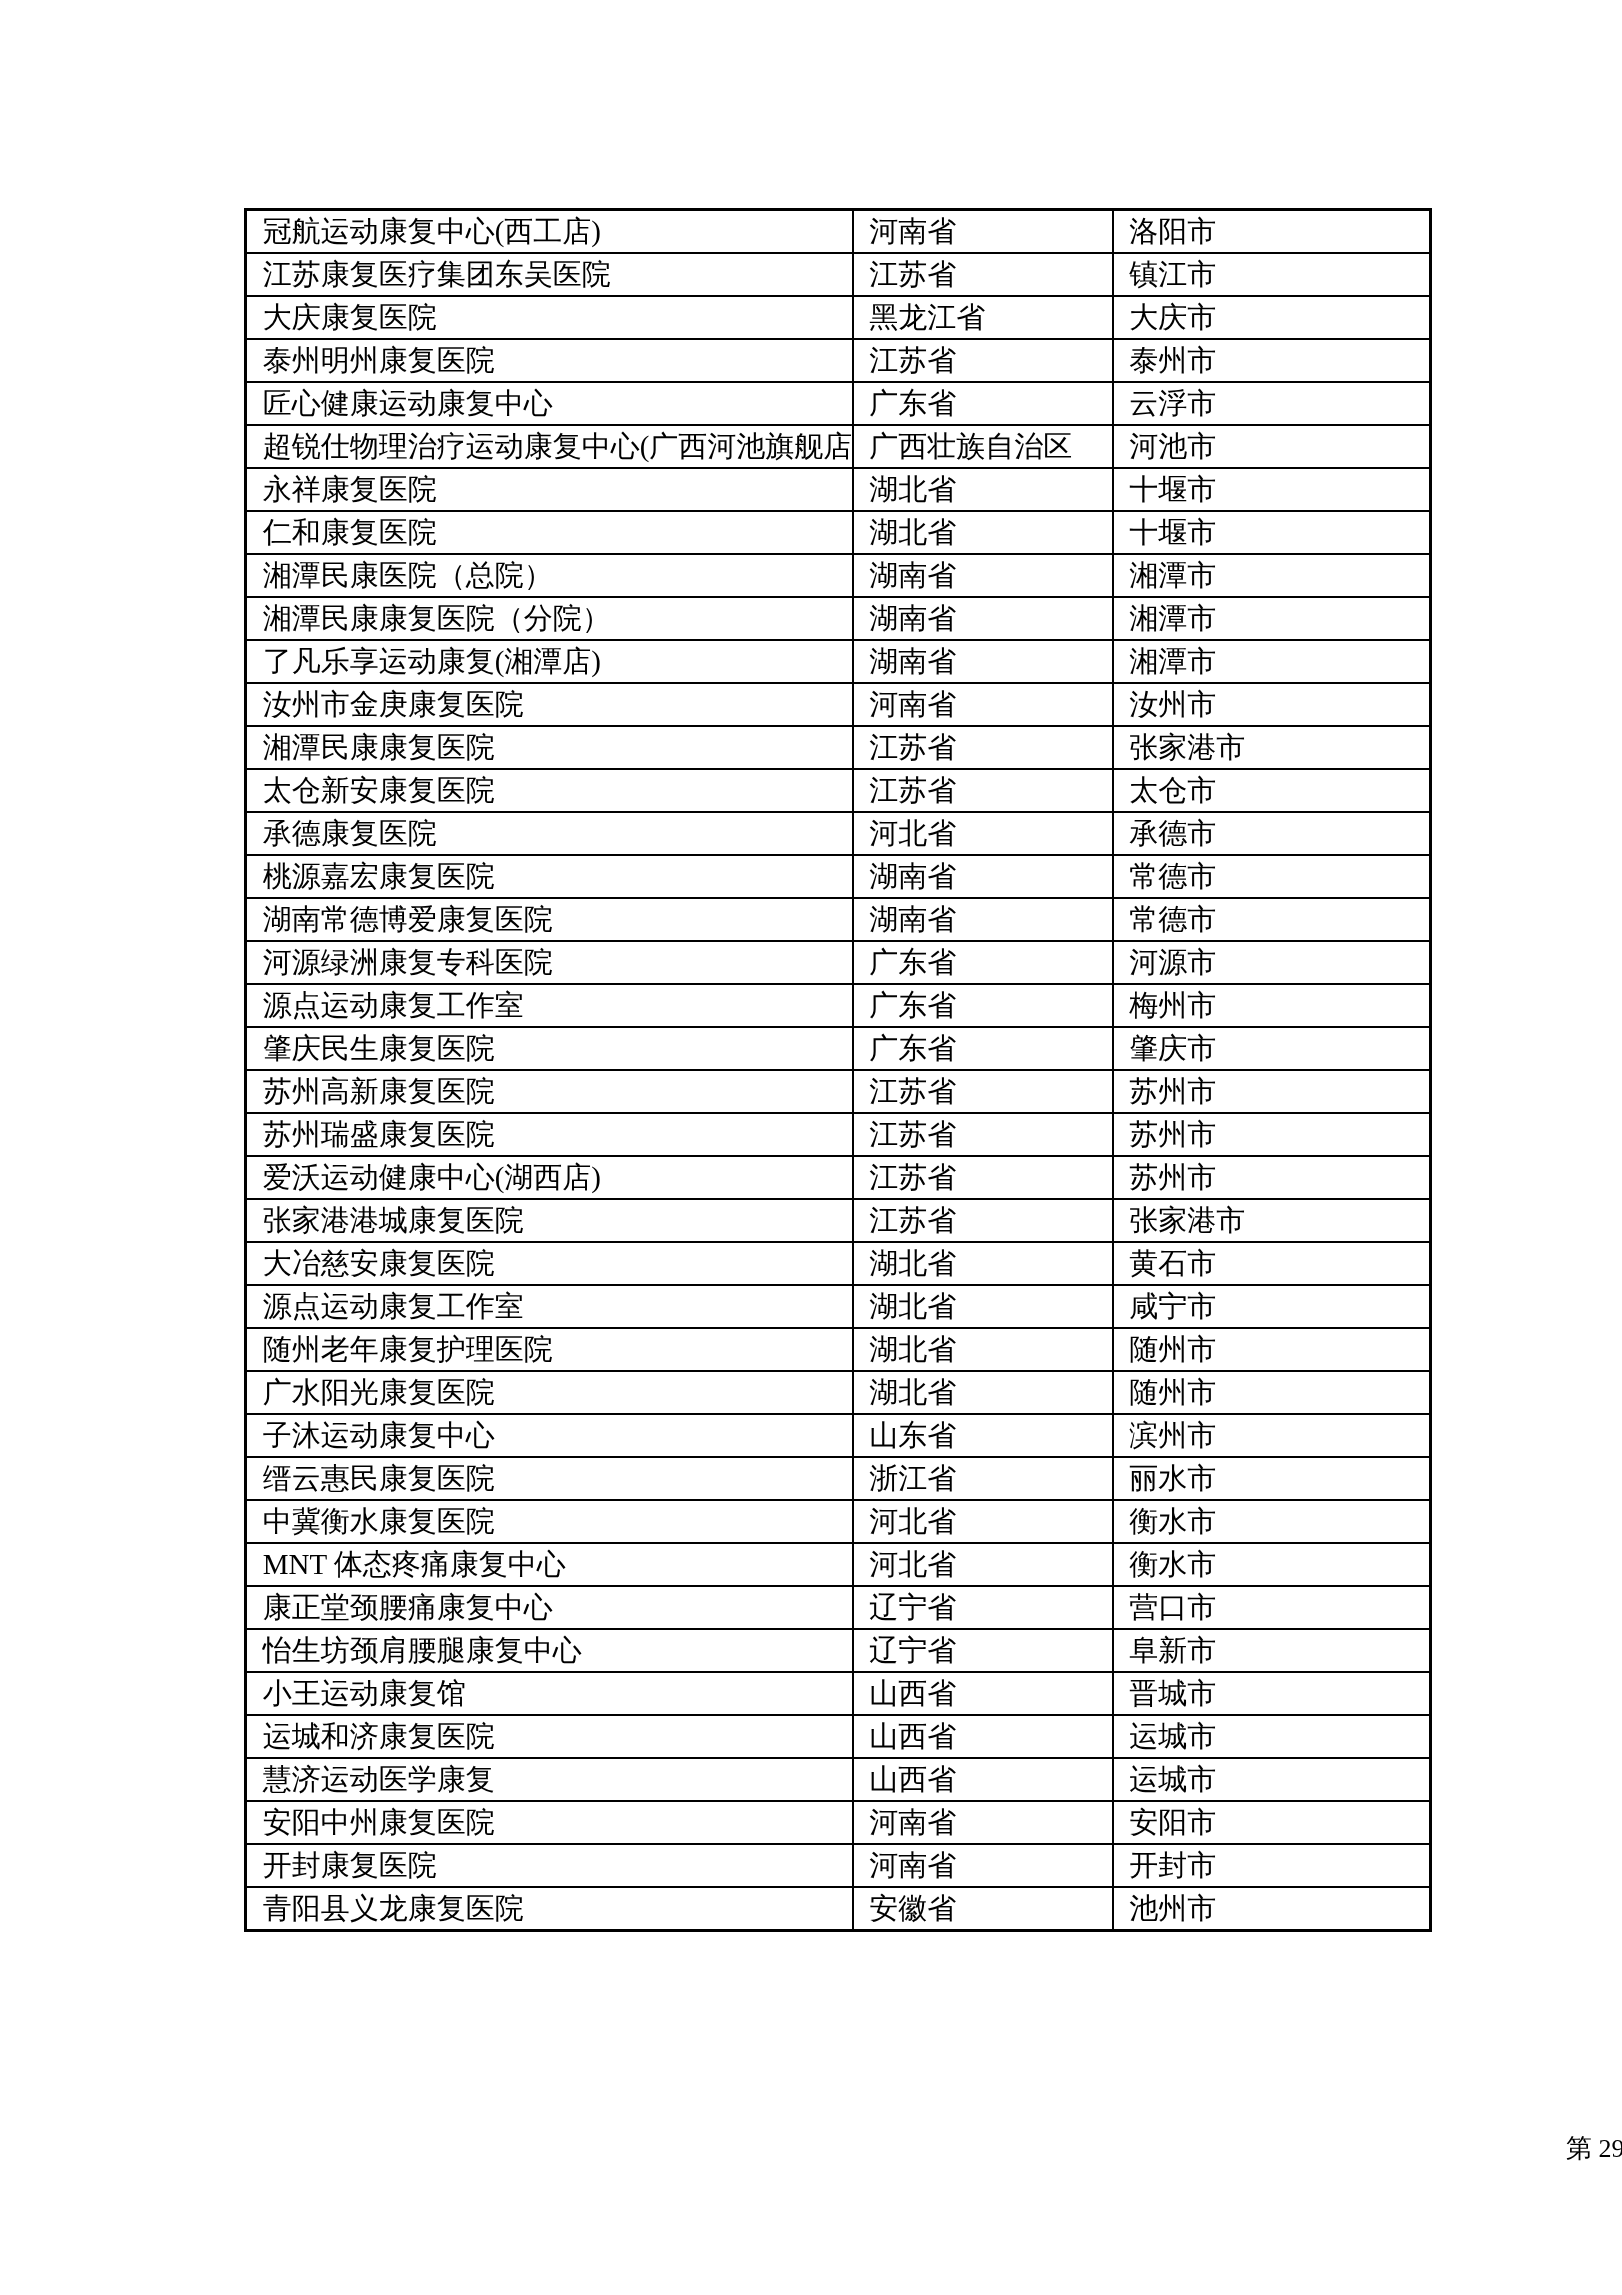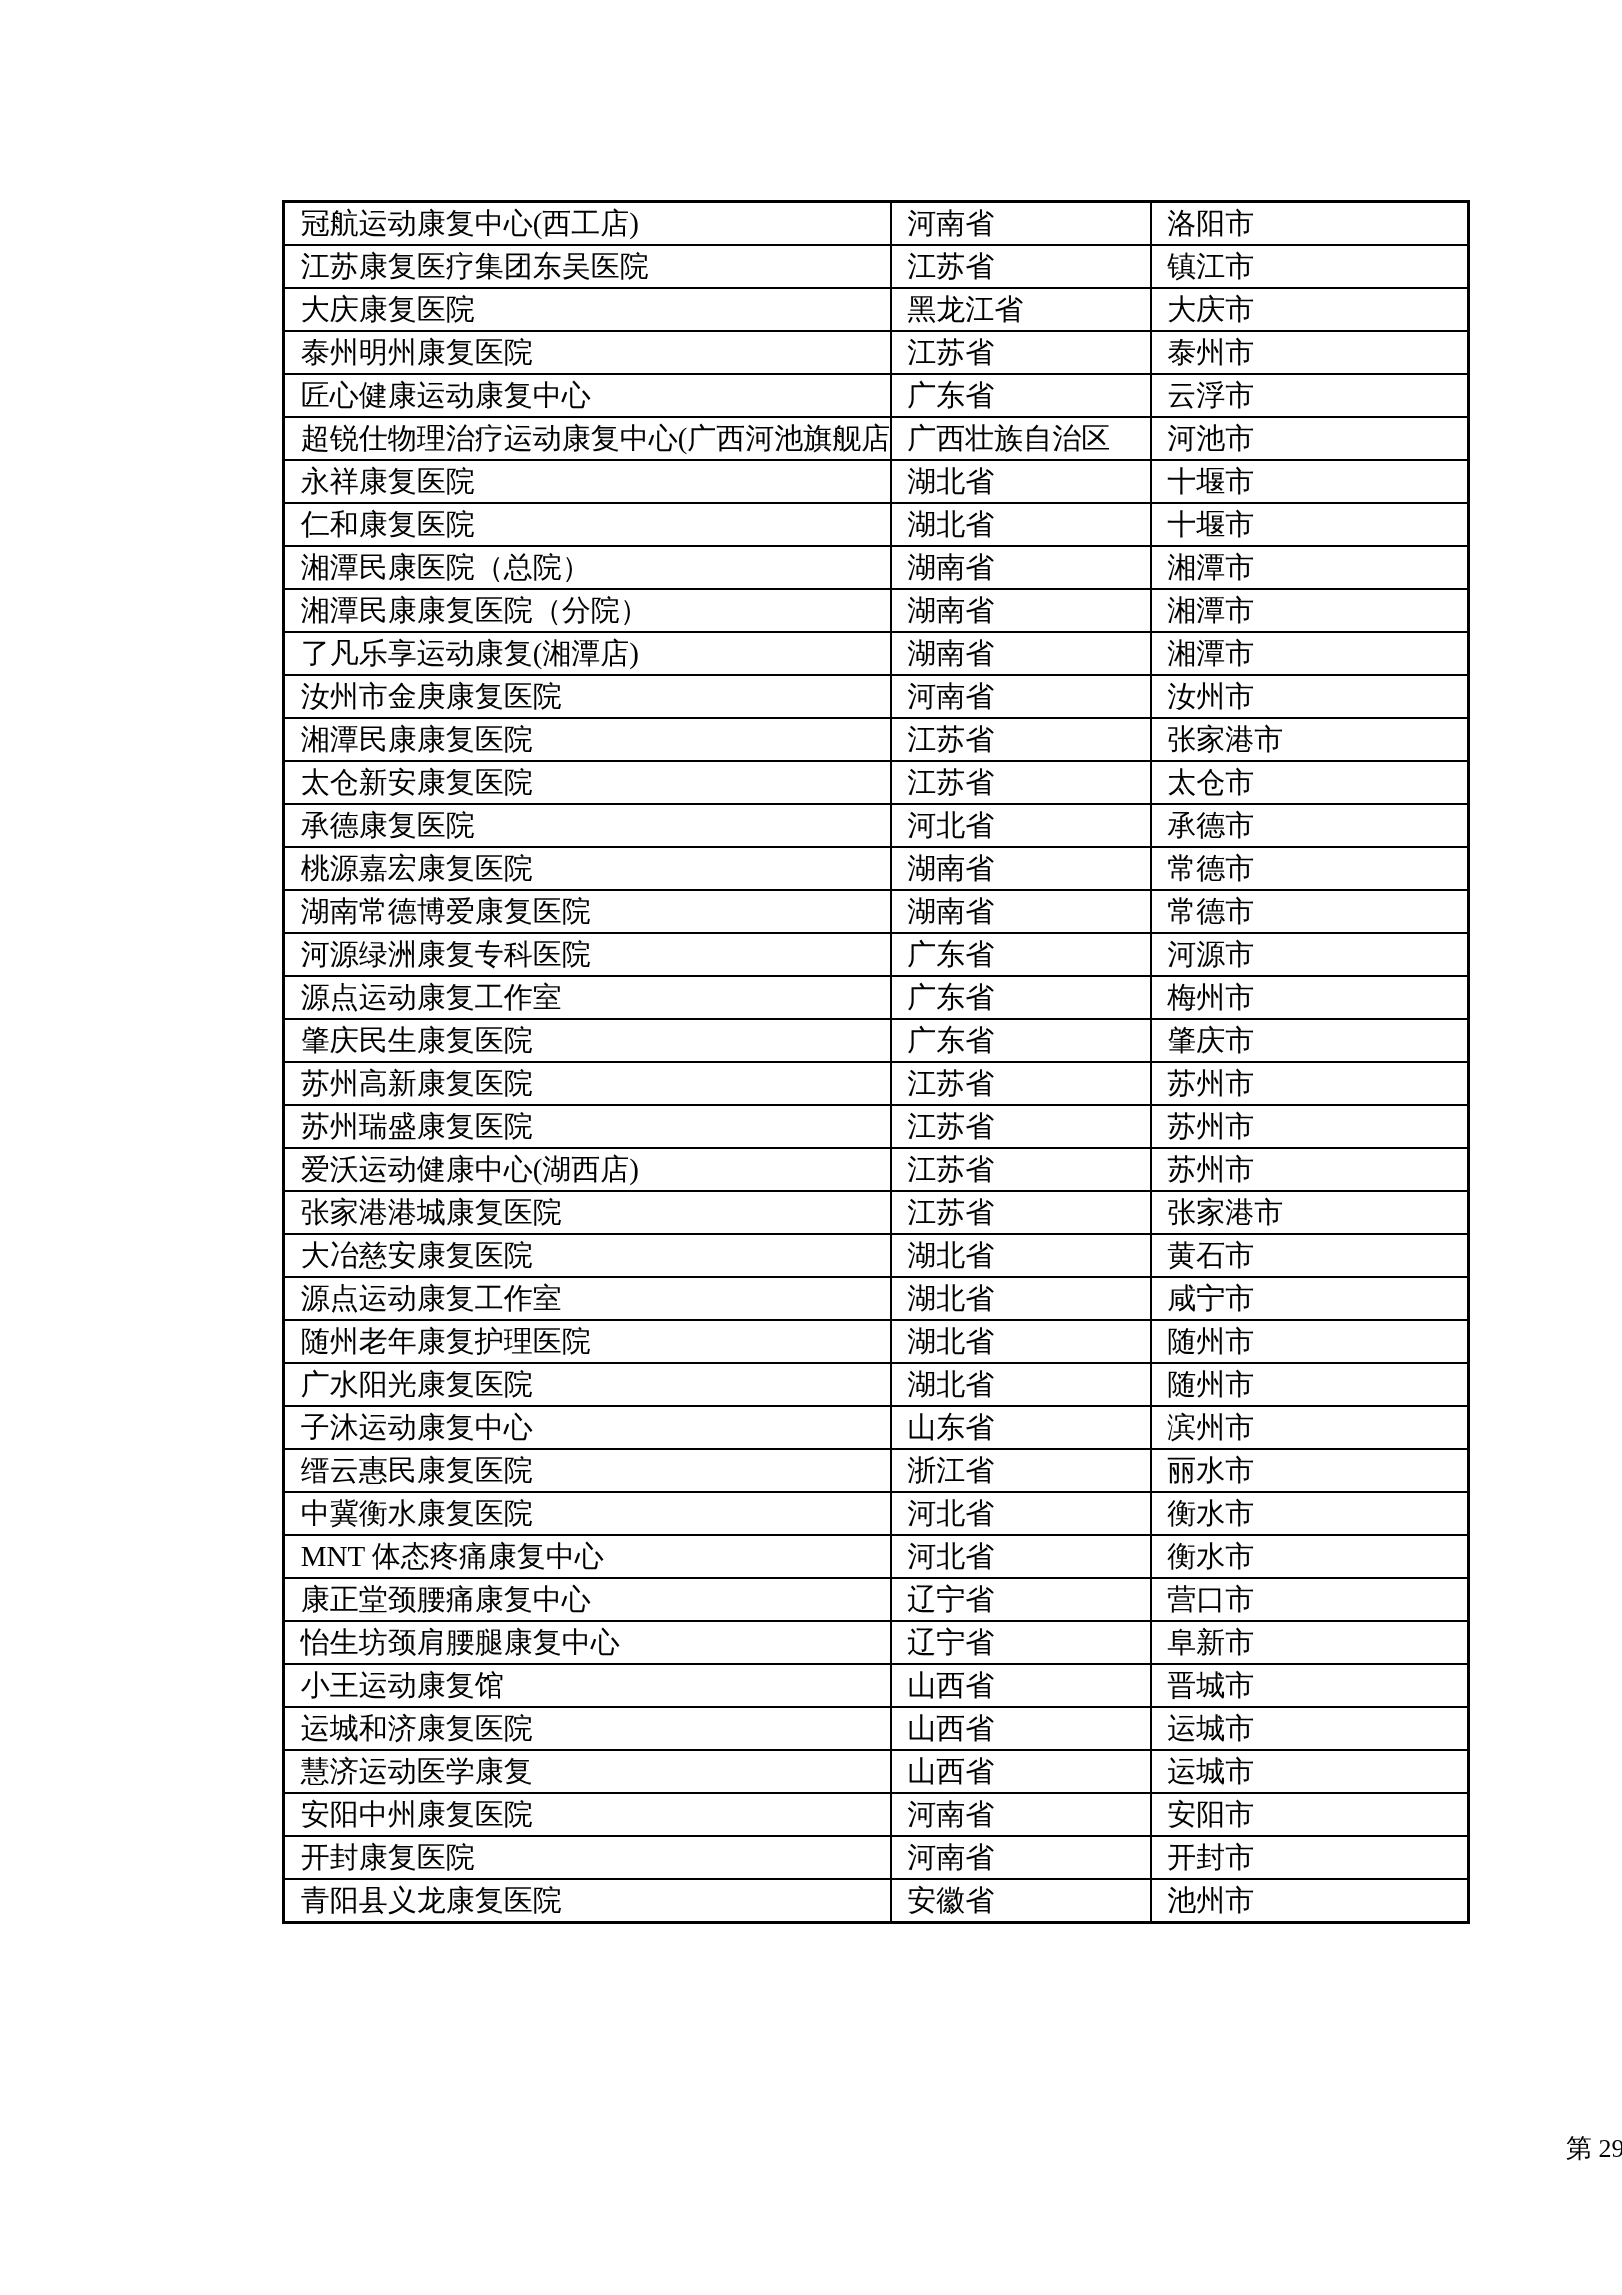--- a/index.html
+++ b/index.html
@@ -12,26 +12,25 @@
     width: 1623px;
     height: 2295px;
     background: #ffffff;
     color: #000000;
     font-family: "Liberation Serif", "DejaVu Serif", serif;
     overflow: hidden;
   }
   table.facility-table {
     position: absolute;
     left: 244px;
-    top: 200px;
+    top: 208px;
     width: 1184px;
     border-collapse: collapse;
     table-layout: fixed;
     border: 3.3px solid #000000;
-    margin-left: 38px;
   }
   table.facility-table td {
     border-left: 2px solid #000000;
     border-right: 2px solid #000000;
     border-top: 2.6px solid #000000;
     border-bottom: 2.6px solid #000000;
     height: 41px;
     font-size: 29px;
     line-height: 1.1;
     padding: 0 3.9px 0 15.7px;

